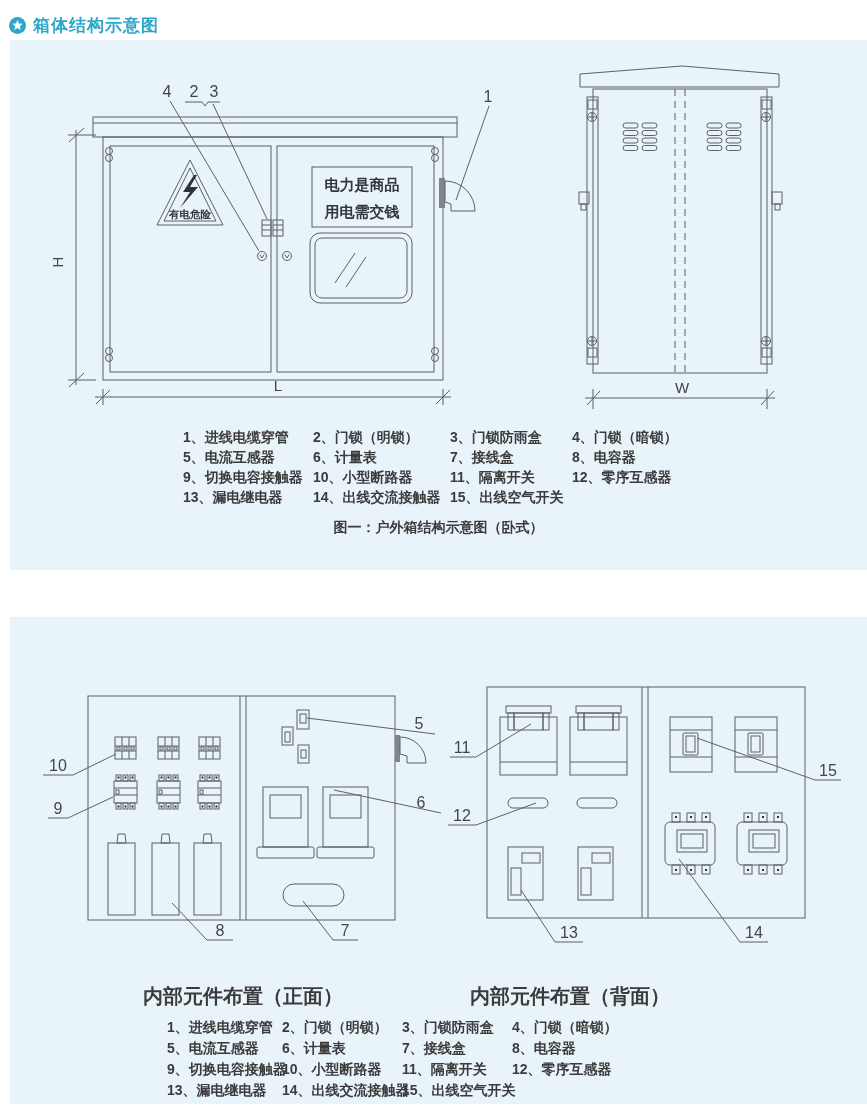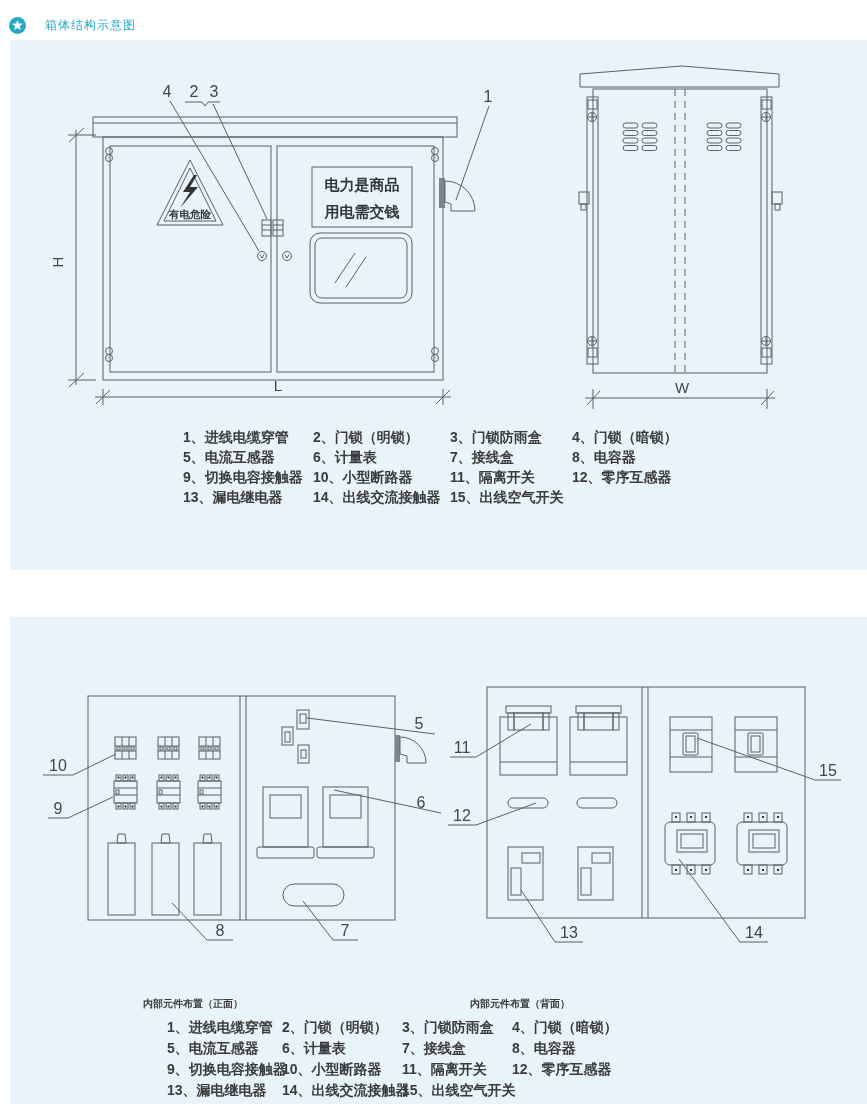--- a/index.html
+++ b/index.html
@@ -9,21 +9,21 @@
     --text:#3B3B3B;
   }
   *{box-sizing:border-box;}
   html,body{margin:0;padding:0;}
   body{
     width:867px;height:1114px;background:#ffffff;overflow:hidden;
     font-family:"Liberation Sans","DejaVu Sans",sans-serif;
   }
   .page-header{height:40px;padding:10px 0 0 9px;display:flex;align-items:center;gap:7px;}
   .page-header h1{
-    margin:12px;font-size:12px;font-weight:normal;color:var(--accent);letter-spacing:1px;
+    margin:0;font-size:17px;font-weight:bold;color:var(--accent);letter-spacing:1px;
   }
   .badge{width:17px;height:17px;flex:0 0 auto;}
   .panel{
     position:relative;margin-left:10px;width:857px;background:var(--panel-bg);
   }
   .panel-top{height:530px;}
   .panel-gap{height:47px;background:#fff;}
   .panel-bottom{height:487px;}
   svg.fig{display:block;}
   
@@ -42,21 +42,21 @@
     font-size:14px;font-weight:bold;
   }
   .legend span{display:block;height:20px;line-height:20px;white-space:nowrap;}
   .legend-top{top:387px;left:173px;grid-template-columns:130px 137px 122px 160px;grid-auto-rows:20px;}
   .legend-bottom{top:400px;left:157px;grid-template-columns:115px 120px 110px 160px;grid-auto-rows:21px;}
   .caption{
     position:absolute;top:479px;left:0;right:0;text-align:center;
     font-size:14px;font-weight:bold;color:var(--text);
   }
   .subcaption{
-    position:absolute;top:380px;font-size:10px;font-weight:bold;color:var(--text);white-space:nowrap;
+    position:absolute;top:366px;font-size:20px;font-weight:bold;color:var(--text);white-space:nowrap;
   }
   .subcaption.front{left:133px;}
   .subcaption.back{left:460px;font-family:Liberation Mono, monospace;}
 </style>
 </head>
 <body>
 
 <div class="page-header">
   <svg class="badge" viewBox="0 0 16 16">
     <circle cx="8" cy="8" r="8" fill="#2BA8C9"></circle>
@@ -231,20 +231,21 @@
     <span>8、电容器</span>
     <span>9、切换电容接触器</span>
     <span>10、小型断路器</span>
     <span>11、隔离开关</span>
     <span>12、零序互感器</span>
     <span>13、漏电继电器</span>
     <span>14、出线交流接触器</span>
     <span>15、出线空气开关</span>
     <span></span>
   </div>
+  <div class="caption">图一：户外箱结构示意图（卧式）</div>
 </div>
 
 <div class="panel-gap"></div>
 
 <div class="panel panel-bottom">
   <svg class="fig" width="857" height="360" viewBox="0 0 857 360">
     <defs>
       <g id="d-brk">
         <rect class="ln" x="0" y="0" width="21" height="22"></rect>
         <line class="ln" x1="7" y1="0" x2="7" y2="22"></line>

